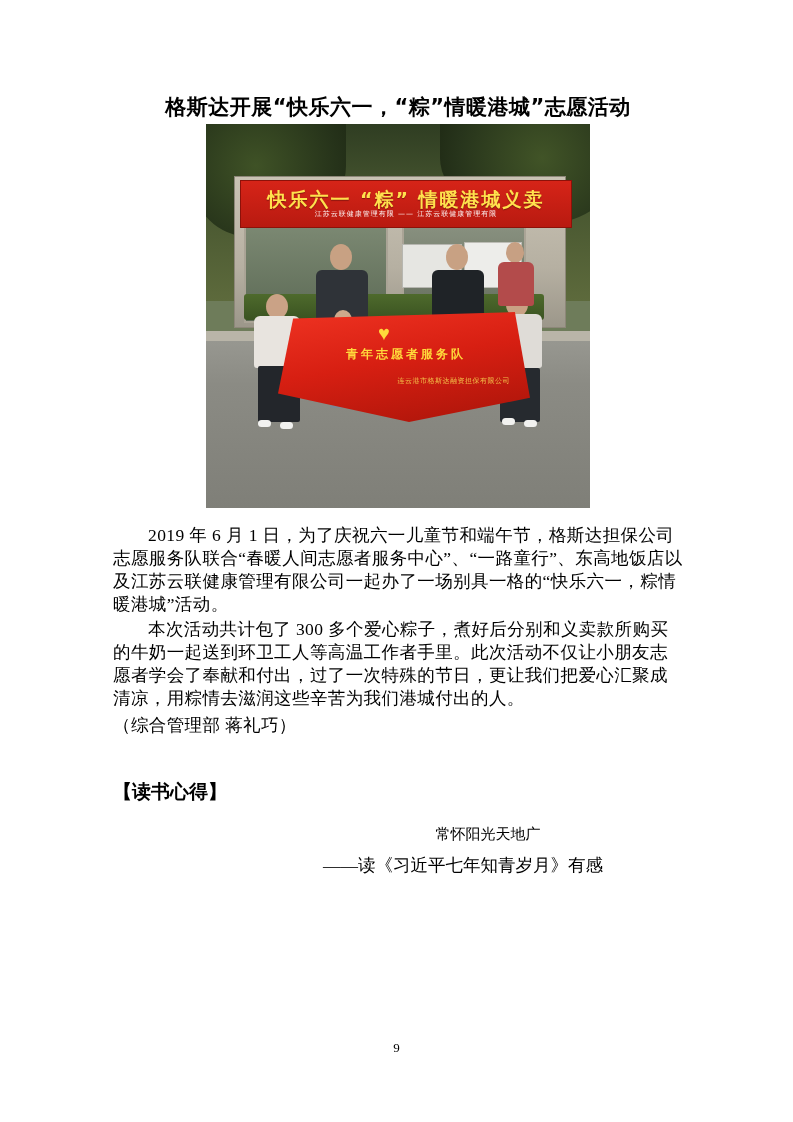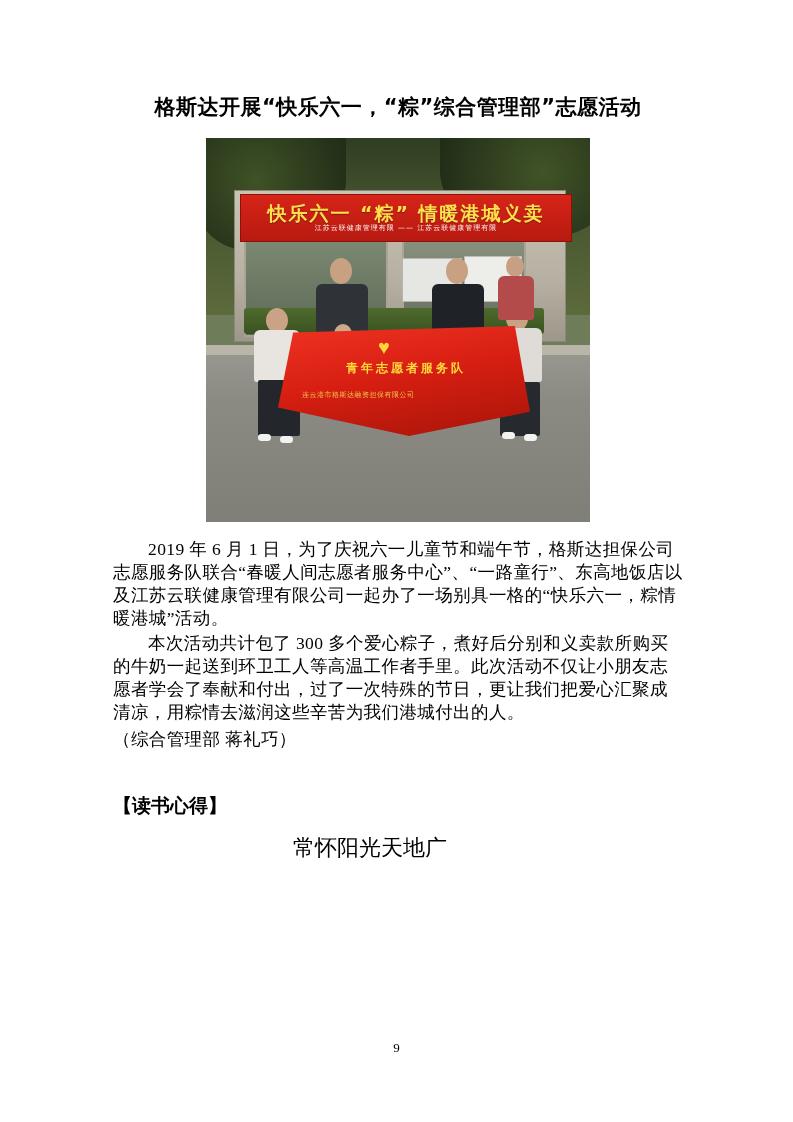--- a/index.html
+++ b/index.html
@@ -35,21 +35,20 @@
     font-weight: bold;
     font-size: 21px;
     line-height: 34px;
     letter-spacing: 0.5px;
     color: #000;
     text-align: center;
     margin-top: 2px;
     white-space: nowrap;
   }
   .photo-wrap {
-    margin-top: 14px;
     display: flex;
     justify-content: center;
   }
   .photo {
     position: relative;
     width: 384px;
     height: 384px;
     overflow: hidden;
     background: #6e7c5a;
   }
@@ -145,21 +144,21 @@
     text-align: center;
     font-family: "DejaVu Sans", "Liberation Sans", sans-serif;
     font-weight: bold;
     font-size: 12px;
     letter-spacing: 3px;
     color: #ffd93b;
     white-space: nowrap;
   }
   .flag-sub {
     position: absolute; left: 96px; top: 252px; width: 208px;
-    text-align: left;
+    text-align: right;
     font-family: "DejaVu Sans", "Liberation Sans", sans-serif;
     font-size: 7px;
     letter-spacing: .5px;
     color: #f3c24a;
     white-space: nowrap;
   }
   .person { position: absolute; }
   .p-head { position: absolute; border-radius: 50%; background: #c8a183; }
   .p-body { position: absolute; border-radius: 6px 6px 3px 3px; }
   .p-legs { position: absolute; border-radius: 2px; }
@@ -184,25 +183,26 @@
   }
   .section-head {
     font-family: "DejaVu Sans", "Liberation Sans", sans-serif;
     font-weight: bold;
     font-size: 19px;
     line-height: 30px;
     color: #000;
     margin-top: 36px;
   }
   .poem-title {
-    font-size: 22px;
+    font-size: 15px;
     line-height: 32px;
     color: #000;
     margin-top: 12px;
     padding-left: 180px;
+    text-align: center;
   }
   .poem-sub {
     font-size: 17.5px;
     line-height: 30px;
     color: #000;
     padding-left: 210px;
   }
   .page-number {
     position: absolute;
     left: 0; right: 0;
@@ -214,21 +214,21 @@
   }
 </style>
 </head>
 <body>
 
 <div class="page">
 
   <div class="content">
 
 
-    <div class="article-title">格斯达开展“快乐六一，“粽”综合管理部”志愿活动</div>
+    <div class="article-title">格斯达开展“快乐六一，“粽”情暖港城”志愿活动</div>
 
     <div class="photo-wrap">
       <div class="photo">
         <div class="sky-bg"></div>
         <div class="foliage-l"></div>
         <div class="foliage-r"></div>
         <div class="storefront"></div>
         <div class="store-glass"></div>
         <div class="store-glass2"></div>
         <div class="ac-unit"></div>
@@ -288,16 +288,17 @@
         <div class="flag-sub">连云港市格斯达融资担保有限公司</div>
       </div>
     </div>
 
     <div class="para first">2019 年 6 月 1 日，为了庆祝六一儿童节和端午节，格斯达担保公司志愿服务队联合“春暖人间志愿者服务中心”、“一路童行”、东高地饭店以及江苏云联健康管理有限公司一起办了一场别具一格的“快乐六一，粽情暖港城”活动。</div>
     <div class="para">本次活动共计包了 300 多个爱心粽子，煮好后分别和义卖款所购买的牛奶一起送到环卫工人等高温工作者手里。此次活动不仅让小朋友志愿者学会了奉献和付出，过了一次特殊的节日，更让我们把爱心汇聚成清凉，用粽情去滋润这些辛苦为我们港城付出的人。</div>
     <div class="sign-line">（综合管理部 蒋礼巧）</div>
 
     <div class="section-head">【读书心得】</div>
     <div class="poem-title">常怀阳光天地广</div>
+    <div class="poem-sub">——读《习近平七年知青岁月》有感</div>
   </div>
 
   <div class="page-number">9</div>
 </div>
 
 </body></html>

